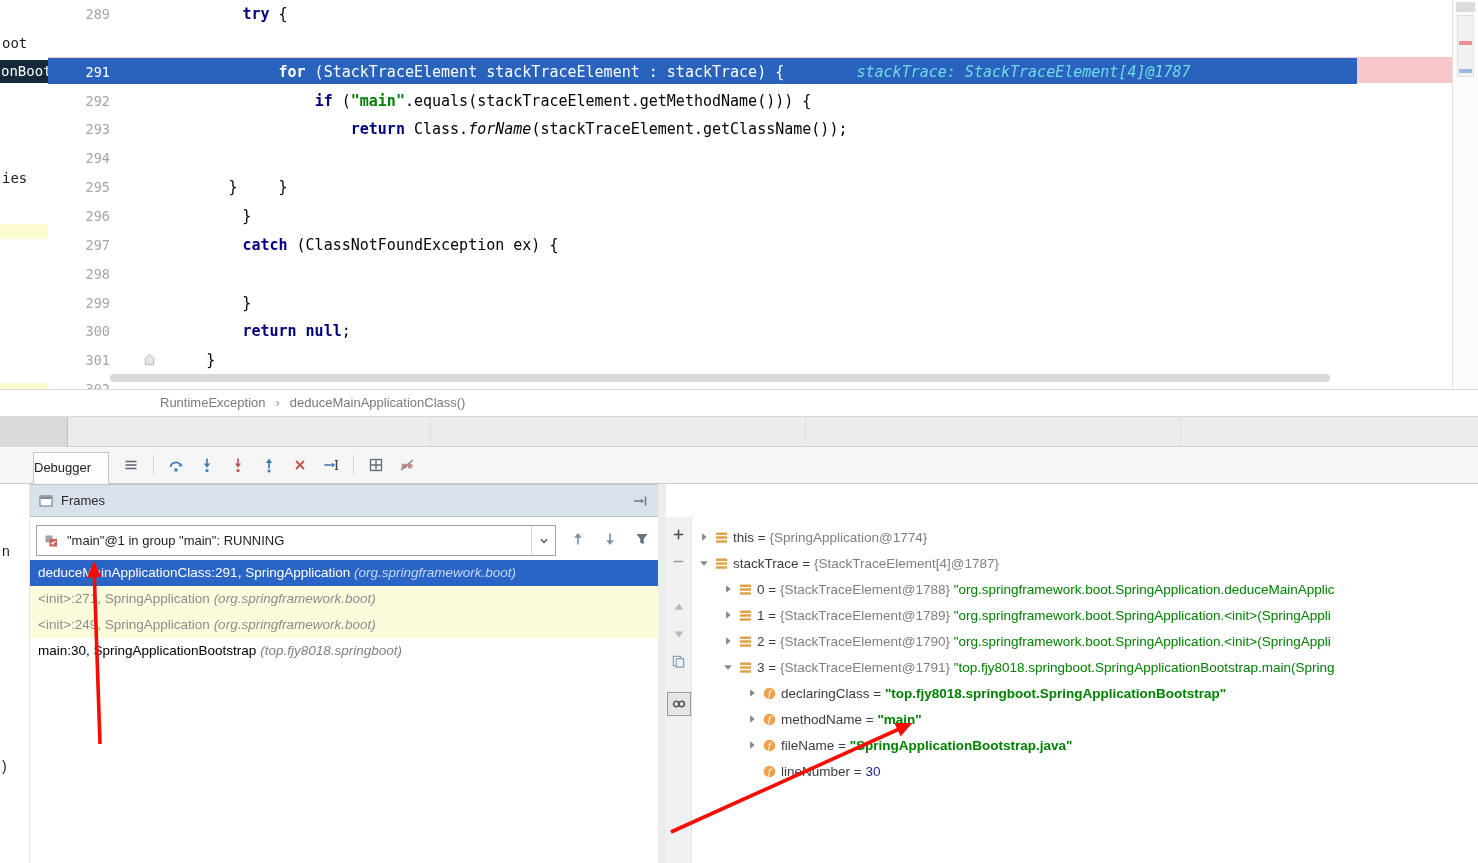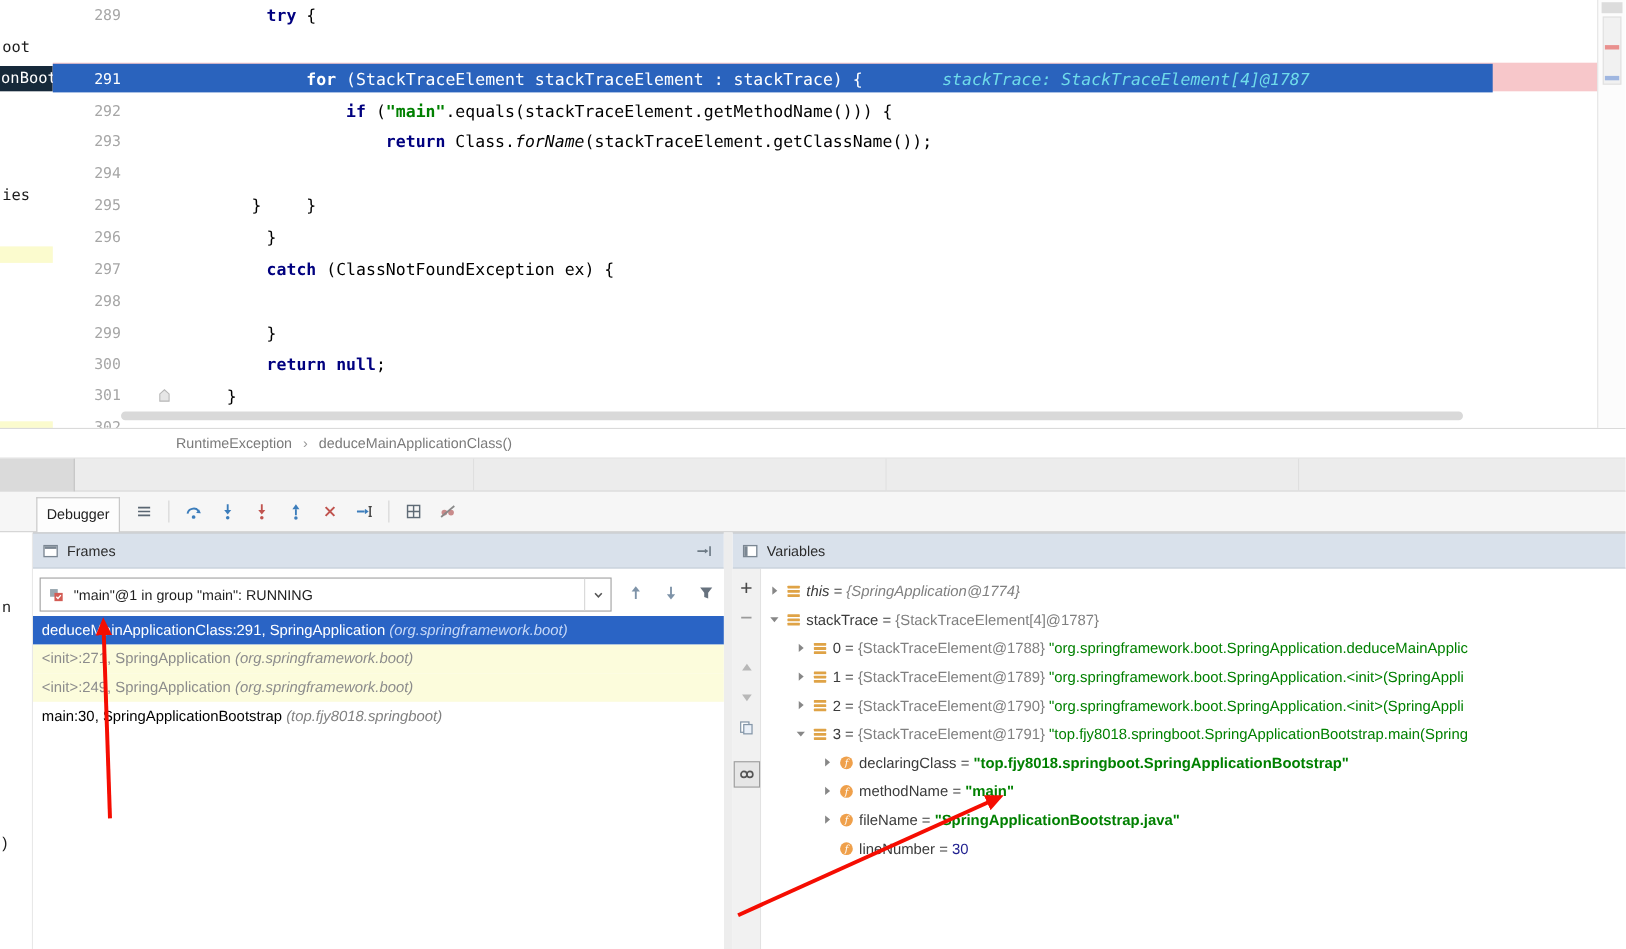--- a/index.html
+++ b/index.html
@@ -52,21 +52,21 @@
   
   #tabstrip{position:absolute;left:0;top:417px;width:1478px;height:30px;background:#ececec;border-bottom:1px solid #d2d2d2}
   #tabstrip .tab{position:absolute;left:0;top:0;width:68px;height:30px;background:#dadada;border-right:1px solid #c2c2c2;
                  line-height:29px;padding-left:6px;font-size:13px;color:#333;white-space:pre}
   #tabstrip .tab .close{margin-left:9px;color:#777;font-size:13px}
   .stripsep{position:absolute;top:0;width:1px;height:30px;background:#dfdfdf}
 
   
   #debugbar{position:absolute;left:0;top:447px;width:1478px;height:37px;background:#f6f6f6;border-bottom:1px solid #c9c9c9}
   #debugger-tab{position:absolute;left:33px;top:5px;width:76px;height:32px;background:#fdfdfd;
-                border:1px solid #c4c4c4;border-bottom:none;text-align:center;line-height:30px;font-size:13px;color:#222}
+                border:1px solid #c4c4c4;border-bottom:none;line-height:30px;font-size:13px;color:#222}
   #debug-actions{position:absolute;left:120px;top:7px;display:flex;align-items:center;gap:9px}
   .tbtn{width:22px;height:22px;display:flex;align-items:center;justify-content:center}
   .tsep{width:1px;height:20px;background:#d5d5d5;margin:0 2px}
 
   
   .phdr{position:absolute;top:484px;height:33px;background:#d9e1eb;border-top:1px solid #c6c6c6;
         border-bottom:1px solid #bcc5d0;display:flex;align-items:center;padding-left:8px;font-size:13px;color:#2b2b2b}
   #frames-header{left:30px;width:628px}
   #vars-header{left:666px;width:812px}
   .phdr .hico{width:16px;height:16px;margin-right:7px;display:inline-flex}
@@ -269,29 +269,20 @@
       </span>
     <span>Frames</span>
     <span class="hdr-right icon">
         <svg viewBox="0 0 16 16" width="16" height="16">
           <path d="M2 8h7" stroke="#6d7a85" stroke-width="1.5"></path>
           <polygon points="8.8,5.8 12,8 8.8,10.2" fill="#6d7a85"></polygon>
           <path d="M13.5 3.5v9" stroke="#6d7a85" stroke-width="1.5"></path>
         </svg>
       </span>
   </div>
-  <div id="vars-header" class="phdr">
-    <span class="hico icon">
-        <svg viewBox="0 0 16 16" width="16" height="16">
-          <rect x="2" y="3" width="12" height="10" fill="#fff" stroke="#7a8692" stroke-width="1.2"></rect>
-          <rect x="2.6" y="3.6" width="3" height="8.8" fill="#7a8692"></rect>
-        </svg>
-      </span>
-    <span>Variables</span>
-  </div>
   <div id="panel-splitter"></div>
 
   <div id="left-lower">
     <div class="frag" style="top:57px">n</div>
     <div class="frag" style="top:272px">)</div>
   </div>
 
   <div id="frames-body">
     <div id="thread-combo">
       <span class="tico icon">
@@ -374,21 +365,21 @@
       <button class="vtbtn boxed">
         <span class="icon">
           <svg viewBox="0 0 16 16" width="16" height="16">
             <circle cx="5.3" cy="8" r="2.7" fill="none" stroke="#555" stroke-width="1.5"></circle>
             <circle cx="10.7" cy="8" r="2.7" fill="none" stroke="#555" stroke-width="1.5"></circle>
           </svg>
         </span>
       </button>
     </div>
   <div id="vars-tree">
-      <div class="vrow" style="top: 7px; padding-left: 6px; font-style: italic;"><span class="tchev icon"><svg viewBox="0 0 16 16" width="12" height="12">
+      <div class="vrow" style="top: 7px; padding-left: 6px;"><span class="tchev icon"><svg viewBox="0 0 16 16" width="12" height="12">
             <path d="M5.5 3l6 5-6 5z" fill="#878787"></path>
           </svg></span><span class="ticon icon"><svg viewBox="0 0 16 16" width="15" height="15">
             <rect x="2" y="2.6" width="12" height="2.7" rx="0.6" fill="#dfa346"></rect>
             <rect x="2" y="6.7" width="12" height="2.7" rx="0.6" fill="#dfa346"></rect>
             <rect x="2" y="10.8" width="12" height="2.7" rx="0.6" fill="#dfa346"></rect>
           </svg></span><span class="vname">this</span><span class="veq"> = </span><span class="vref">{SpringApplication@1774}</span></div>
       <div class="vrow" style="top: 33px; padding-left: 6px;"><span class="tchev icon"><svg viewBox="0 0 16 16" width="12" height="12">
             <path d="M3 5.5h10L8 11.5z" fill="#878787"></path>
           </svg></span><span class="ticon icon"><svg viewBox="0 0 16 16" width="15" height="15">
             <rect x="2" y="2.6" width="12" height="2.7" rx="0.6" fill="#dfa346"></rect>

